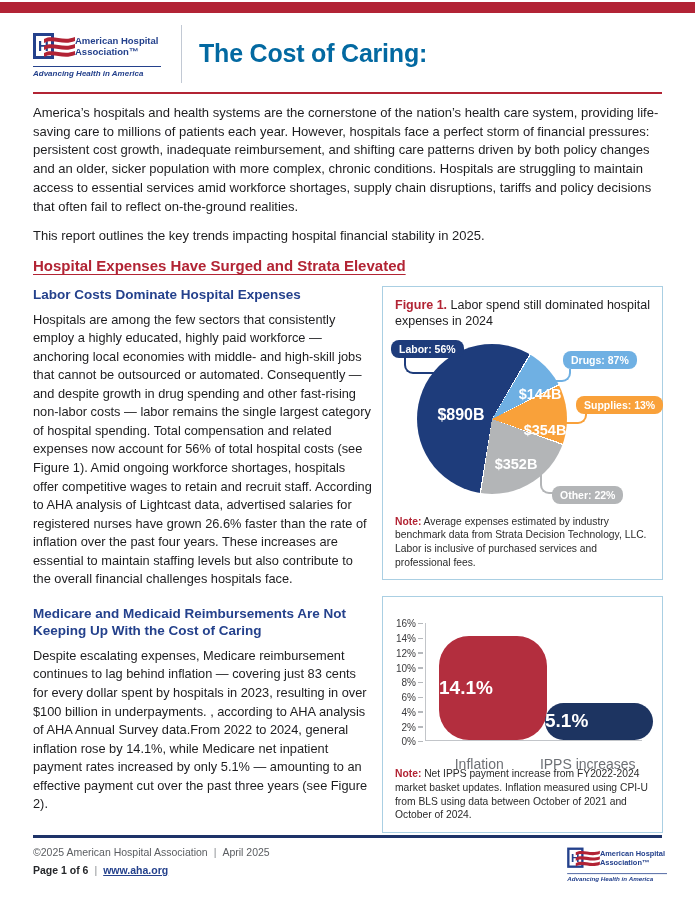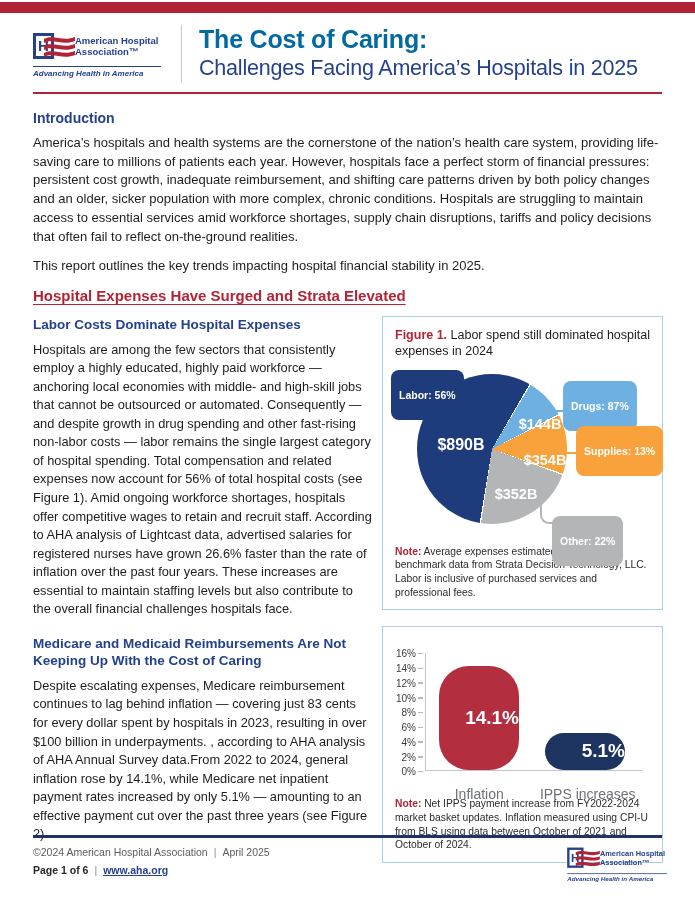--- a/index.html
+++ b/index.html
@@ -39,38 +39,38 @@
   .fig-title { font-size:12.5px; line-height:1.3; color:#1d1d1f; }
   .fig-title .figpre { color:#b22434; font-weight:bold; }
   .fig-note { font-size:10.3px; line-height:1.33; color:#2b2b2b; margin-top:7px; }
   .fig-note .notepre { color:#b22434; font-weight:bold; }
 
   
   .pie-area { position:relative; width:255px; height:170px; margin-top:8px; }
   .pie { position:absolute; left:22px; top:6px; width:150px; height:150px; border-radius:50%; }
   .pie-val { position:absolute; transform:translate(-50%,-50%); color:#fff; font-weight:bold; font-size:14.5px; text-align:center; }
   .pie-val.big { font-size:16px; }
-  .badge { position:absolute; color:#fff; font-weight:bold; font-size:10.5px; padding:19px 8px; border-radius:8px; white-space:nowrap; }
+  .badge { position:absolute; color:#fff; font-weight:bold; font-size:10.5px; padding:3px 8px; border-radius:8px; white-space:nowrap; }
   .badge-labor { left:-4px; top:2px; background:#1e3c7b; }
   .badge-drugs { left:168px; top:13px; background:#6fb0e3; }
   .badge-supplies { left:181px; top:58px; background:#f9a13a; }
   .badge-other { left:157px; top:148px; background:#b3b5b7; }
   .conn { position:absolute; }
   .conn-labor { left:9px; top:20px; width:32px; height:16px; border-left:2.5px solid #1e3c7b; border-bottom:2.5px solid #1e3c7b; border-bottom-left-radius:9px; }
   .conn-drugs { left:157px; top:31px; width:19px; height:13px; border-right:2.5px solid #6fb0e3; border-bottom:2.5px solid #6fb0e3; border-bottom-right-radius:9px; }
   .conn-supplies { left:171px; top:76px; width:21px; height:10px; border-right:2.5px solid #f9a13a; border-bottom:2.5px solid #f9a13a; border-bottom-right-radius:9px; }
   .conn-other { left:145px; top:134px; width:14px; height:22px; border-left:2.5px solid #b3b5b7; border-bottom:2.5px solid #b3b5b7; border-bottom-left-radius:9px; }
 
   
   .f2-wrap { position:relative; height:146px; margin-top:10px; }
   .f2-ylabels { position:absolute; left:0; top:6px; width:28px; height:118px; }
   .f2-ytick-label { position:absolute; right:7px; transform:translateY(50%); font-size:10px; color:#3a3a3c; }
   .f2-ytick-mark { position:absolute; right:0; width:5px; height:1.5px; background:#b5b8bc; }
   .f2-plot { position:absolute; left:30px; right:8px; top:6px; height:118px; border-left:1.5px solid #c2c5c9; border-bottom:1.5px solid #c2c5c9; }
-  .f2-bar { position:absolute; bottom:0; width:80px; display:flex; align-items:center; justify-content:flex-end;border-radius:30px; }
+  .f2-bar { position:absolute; bottom:0; width:108px; display:flex; align-items:center; justify-content:flex-start;border-radius:30px; }
   .f2-bar span { color:#fff; font-weight:bold; font-size:19px; }
   .f2-bar-0 { left:13px; }
   .f2-bar-1 { left:119px; }
   .f2-xlabels { position:absolute; left:30px; right:8px; top:128px; display:flex;margin-top:11px; }
   .f2-xlabels div { width:50%; text-align:center; font-size:14px; color:#6d7075; }
 
   
   .footer-rule { position:absolute; top:835px; left:33px; right:33px; height:3px; background:#1e3368; }
   .footer { position:absolute; top:846px; left:33px; right:28px; display:flex; justify-content:space-between; align-items:flex-start; }
   .foot-line1 { font-size:10.5px; color:#5a5d61; }
@@ -102,27 +102,25 @@
           <span>American Hospital</span><br>
           <span>Association™</span>
         </div>
       </div>
       <div class="aha-rule"></div>
       <div class="aha-tag">Advancing Health in America</div>
     </div>
     <div class="vdiv"></div>
     <div class="title-block">
       <h1>The Cost of Caring:</h1>
-      <h2>Challenges Facing America’s Hospitals in 2025</h2>
     </div>
   </div>
   <div class="red-rule"></div>
 
   <div class="main">
-    <div class="intro-h">Introduction</div>
     <p class="body-p">America’s hospitals and health systems are the cornerstone of the nation’s health care system, providing life-saving care to millions of patients each year. However, hospitals face a perfect storm of financial pressures: persistent cost growth, inadequate reimbursement, and shifting care patterns driven by both policy changes and an older, sicker population with more complex, chronic conditions. Hospitals are struggling to maintain access to essential services amid workforce shortages, supply chain disruptions, tariffs and policy decisions that often fail to reflect on-the-ground realities.</p>
     <p class="body-p">This report outlines the key trends impacting hospital financial stability in 2025.</p>
 
     <div class="section-h">Hospital Expenses Have Surged and Strata Elevated</div>
 
     <div class="columns">
       <div class="col-left">
         <h4>Labor Costs Dominate Hospital Expenses</h4>
         <p>Hospitals are among the few sectors that consistently employ a highly educated, highly paid workforce — anchoring local economies with middle- and high-skill jobs that cannot be outsourced or automated. Consequently — and despite growth in drug spending and other fast-rising non-labor costs — labor remains the single largest category of hospital spending. Total compensation and related expenses now account for 56% of total hospital costs (see Figure 1). Amid ongoing workforce shortages, hospitals offer competitive wages to retain and recruit staff. According to AHA analysis of Lightcast data, advertised salaries for registered nurses have grown 26.6% faster than the rate of inflation over the past four years. These increases are essential to maintain staffing levels but also contribute to the overall financial challenges hospitals face.</p>
         <h4>Medicare and Medicaid Reimbursements Are Not Keeping Up With the Cost of Caring</h4>
@@ -190,21 +188,21 @@
         </div>
 
       </div>
     </div>
   </div>
 
   <div class="footer-rule"></div>
   <div class="footer">
     <div>
       <div class="foot-line1">
-        <span>©2024 American Hospital Association</span><span class="sep">|</span><span>April 2025</span>
+        <span>©2025 American Hospital Association</span><span class="sep">|</span><span>April 2025</span>
       </div>
       <div class="foot-line2">
         <span class="foot-page">Page 1 of 6</span><span class="sep">|</span><a class="foot-link">www.aha.org</a>
       </div>
     </div>
     <div class="footer-logo">
       <div class="aha-logo">
         <div class="aha-top">
           <div class="aha-mark">
             <div class="aha-h">H</div>

